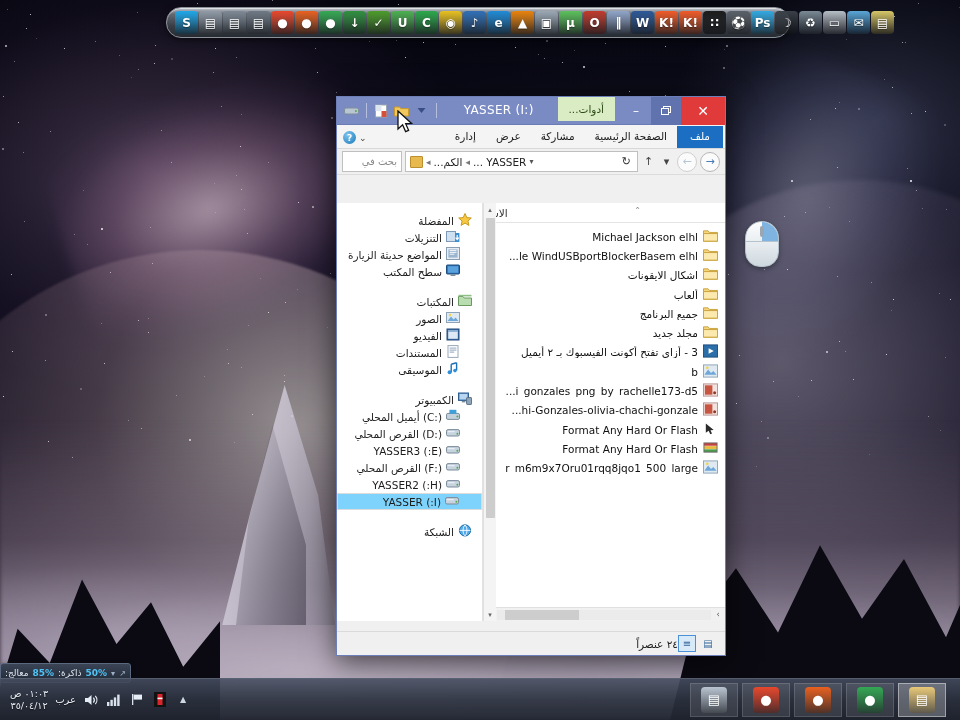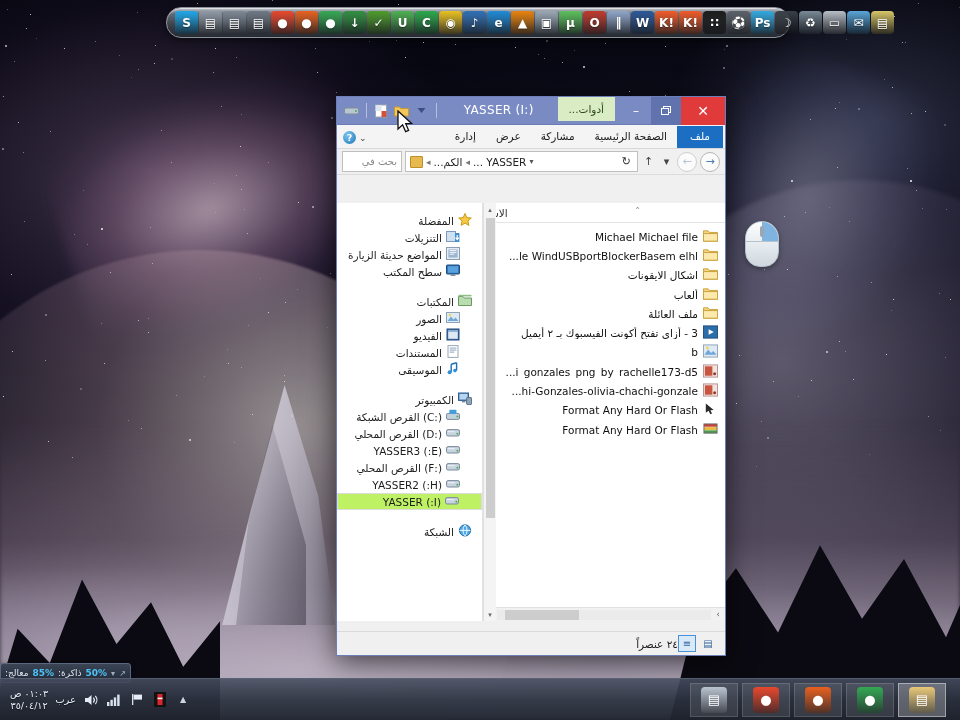--- a/index.html
+++ b/index.html
@@ -180,21 +180,21 @@
   .navpane {
     width:146px; background:#fff; border-right:1px solid #e2e2e2;
     padding-top:9px; overflow:hidden; flex:0 0 auto;
   }
   .nav-group { margin-bottom:2px; }
   .nav-row {
     display:flex; align-items:center; gap:4px; height:17px;
     padding-right:10px; font-size:10.5px; color:#1c1c1c; white-space:nowrap;
   }
   .nav-row.child { padding-right:22px; }
-  .nav-row.selected { background:#bef264; border:1px solid #dcdcdc; }
+  .nav-row.selected { background:#7dd3fc; border:1px solid #dcdcdc; }
   .nav-gap { height:11px; }
   .nico { width:14px; height:13px; flex:0 0 auto; }
 
   
   .listpane { flex:1; display:flex; flex-direction:column; overflow:hidden; position:relative; }
   .colhead {
     height:20px; background:#fff; border-bottom:1px solid #e4e4e4;
     display:flex; align-items:center; justify-content:flex-start;
     padding-right:10px; font-size:10.5px; color:#333; position:relative;
   }
@@ -652,21 +652,21 @@
         <span style="margin-right:auto"></span>
         <span>الاسم</span>
         <span class="sortcaret">⌃</span>
       </div>
       <div class="filerows" id="filerows">
           <div class="frow">
             <span><svg class="fico" viewBox="0 0 16 14">
                 <path d="M0.5 1.5 L5.4 1.5 L6.8 3.2 L15.5 3.2 L15.5 12.5 L0.5 12.5 Z" fill="#f5d67f" stroke="#c9a03a"></path>
                 <path d="M0.5 4.4 L15.5 4.4 L15.5 12.5 L0.5 12.5 Z" fill="#fbe9ae" stroke="#c9a03a"></path>
               </svg></span>
-            <span class="fname">Michael Michael file</span>
+            <span class="fname">Michael Jackson elhl</span>
           </div>
           <div class="frow">
             <span><svg class="fico" viewBox="0 0 16 14">
                 <path d="M0.5 1.5 L5.4 1.5 L6.8 3.2 L15.5 3.2 L15.5 12.5 L0.5 12.5 Z" fill="#f5d67f" stroke="#c9a03a"></path>
                 <path d="M0.5 4.4 L15.5 4.4 L15.5 12.5 L0.5 12.5 Z" fill="#fbe9ae" stroke="#c9a03a"></path>
               </svg></span>
             <span class="fname">le WindUSBportBlockerBasem elhl...</span>
           </div>
           <div class="frow">
             <span><svg class="fico" viewBox="0 0 16 14">
@@ -680,21 +680,28 @@
                 <path d="M0.5 1.5 L5.4 1.5 L6.8 3.2 L15.5 3.2 L15.5 12.5 L0.5 12.5 Z" fill="#f5d67f" stroke="#c9a03a"></path>
                 <path d="M0.5 4.4 L15.5 4.4 L15.5 12.5 L0.5 12.5 Z" fill="#fbe9ae" stroke="#c9a03a"></path>
               </svg></span>
             <span class="fname">ألعاب</span>
           </div>
           <div class="frow">
             <span><svg class="fico" viewBox="0 0 16 14">
                 <path d="M0.5 1.5 L5.4 1.5 L6.8 3.2 L15.5 3.2 L15.5 12.5 L0.5 12.5 Z" fill="#f5d67f" stroke="#c9a03a"></path>
                 <path d="M0.5 4.4 L15.5 4.4 L15.5 12.5 L0.5 12.5 Z" fill="#fbe9ae" stroke="#c9a03a"></path>
               </svg></span>
-            <span class="fname">ملف العائلة</span>
+            <span class="fname">جميع البرنامج</span>
+          </div>
+          <div class="frow">
+            <span><svg class="fico" viewBox="0 0 16 14">
+                <path d="M0.5 1.5 L5.4 1.5 L6.8 3.2 L15.5 3.2 L15.5 12.5 L0.5 12.5 Z" fill="#f5d67f" stroke="#c9a03a"></path>
+                <path d="M0.5 4.4 L15.5 4.4 L15.5 12.5 L0.5 12.5 Z" fill="#fbe9ae" stroke="#c9a03a"></path>
+              </svg></span>
+            <span class="fname">مجلد جديد</span>
           </div>
           <div class="frow">
             <span><svg class="fico" viewBox="0 0 16 14">
                 <rect x="0.5" y="0.5" width="15" height="13" fill="#2c6ea8" stroke="#1d4f7d"></rect>
                 <path d="M6 4 L11.5 7 L6 10 Z" fill="#fff"></path>
               </svg></span>
             <span class="fname">3 - أزاى تفتح أكونت الفيسبوك بـ ٢ أيميل</span>
           </div>
           <div class="frow">
             <span><svg class="fico" viewBox="0 0 16 14">
@@ -727,20 +734,28 @@
             <span class="fname">Format Any Hard Or Flash</span>
           </div>
           <div class="frow">
             <span><svg class="fico" viewBox="0 0 16 14">
                 <rect x="1" y="1.6" width="14" height="3" fill="#c8423c"></rect>
                 <rect x="1" y="5" width="14" height="3" fill="#e8b93c"></rect>
                 <rect x="1" y="8.4" width="14" height="3" fill="#4c9a4c"></rect>
                 <rect x="1" y="1.6" width="14" height="9.8" fill="none" stroke="#6b6b6b"></rect>
               </svg></span>
             <span class="fname">Format Any Hard Or Flash</span>
+          </div>
+          <div class="frow">
+            <span><svg class="fico" viewBox="0 0 16 14">
+                <rect x="0.5" y="0.5" width="15" height="13" fill="#dfe9f2" stroke="#8ea3b8"></rect>
+                <path d="M1.5 11 L5.5 5.5 L8.5 9 L11 7 L14.5 11 Z" fill="#6fa8d8"></path>
+                <circle cx="4.6" cy="3.6" r="1.4" fill="#f3d34a"></circle>
+              </svg></span>
+            <span class="fname">r_m6m9x7Oru01rqq8jqo1_500_large</span>
           </div>
         </div>
       <div class="vscroll">
         <div class="vs-arrow">▴</div>
         <div class="vs-thumb" style="height:300px;margin-top:2px"></div>
         <div style="flex:1"></div>
         <div class="vs-arrow">▾</div>
       </div>
       <div class="hscroll">
         <div class="hs-arrow">›</div>
@@ -837,21 +852,21 @@
                 <rect x="8.6" y="5.6" width="5" height="6.8" rx="0.6" fill="#8fa5ba" stroke="#5a6f85"></rect>
               </svg></span>
             <span>الكمبيوتر</span>
           </div>
           <div class="nav-row child">
             <span><svg class="nico" viewBox="0 0 14 13">
                 <rect x="0.5" y="4.4" width="13" height="6" rx="1.4" fill="#c3d1dd" stroke="#7b8b9a"></rect>
                 <rect x="3.4" y="0.8" width="7" height="4" fill="#3f9fd8"></rect>
                 <circle cx="11.4" cy="7.4" r="1" fill="#4fa94f"></circle>
               </svg></span>
-            <span>(:C) القرص الشبكة</span>
+            <span>(:C) أيميل المحلي</span>
           </div>
           <div class="nav-row child">
             <span><svg class="nico" viewBox="0 0 14 13">
                 <rect x="0.5" y="3.6" width="13" height="6.4" rx="1.6" fill="#c7d4df" stroke="#7b8b9a"></rect>
                 <rect x="1.8" y="5" width="7" height="1.2" fill="#e8eef4"></rect>
                 <circle cx="11.4" cy="7.8" r="1" fill="#4fa94f"></circle>
               </svg></span>
             <span>(:D) القرص المحلي</span>
           </div>
           <div class="nav-row child">

